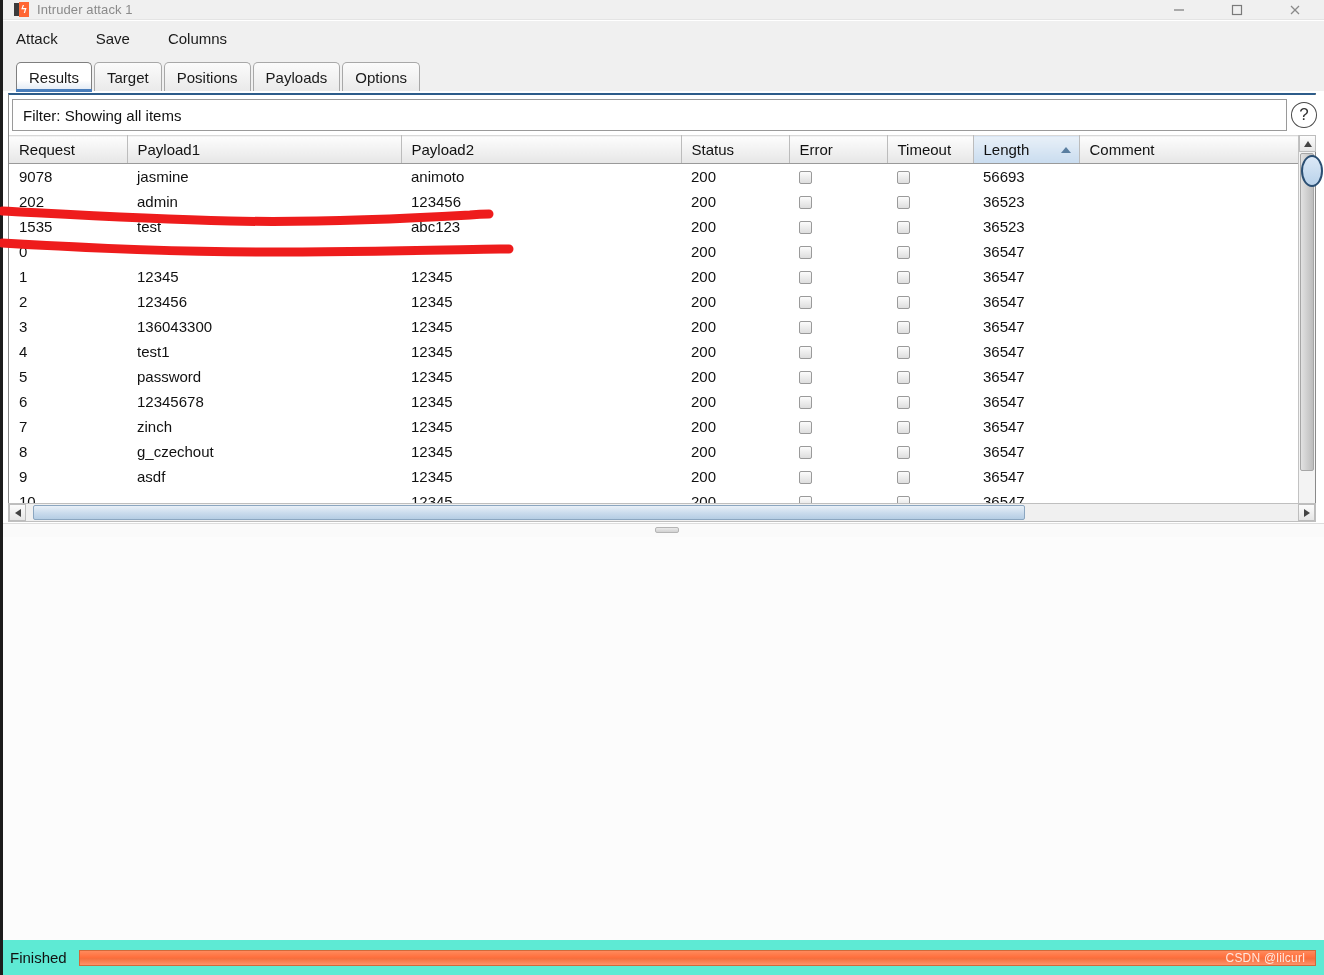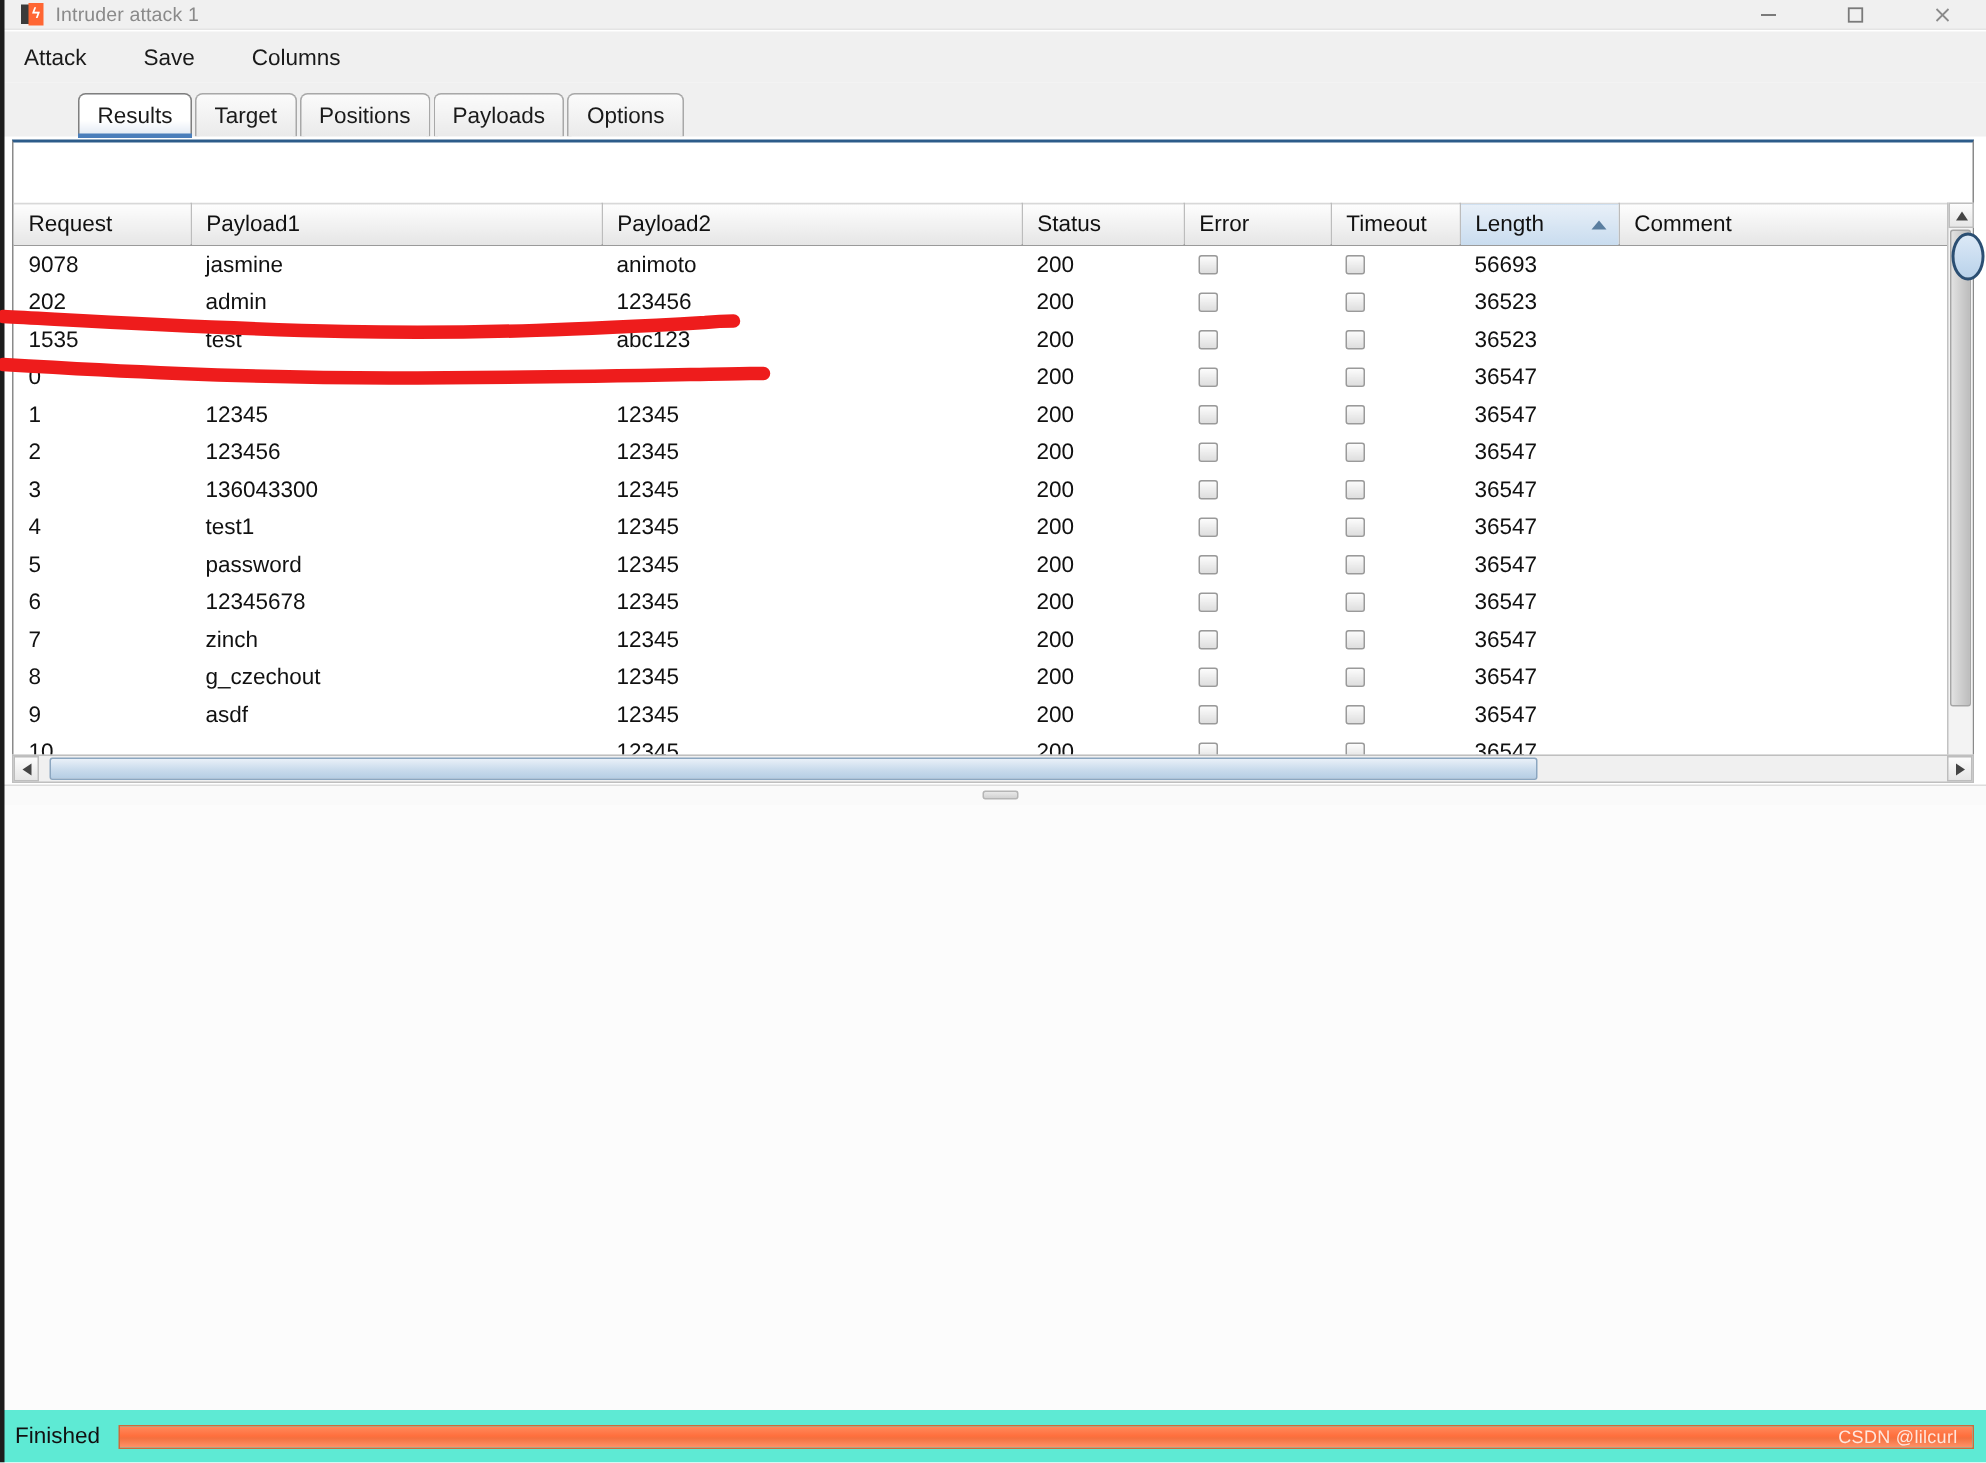--- a/index.html
+++ b/index.html
@@ -120,21 +120,20 @@
     justify-content: center;
     font-size: 15px;
     color: #1a1a1a;
     position: relative;
     cursor: default;
   }
   .tab.active {
     background: linear-gradient(to bottom, #ffffff 0%, #ffffff 62%, #dfe8f3 100%);
     border-color: #7f7f7f;
     z-index: 2;
-    margin-left: 36px;
   }
   .tab.active::after {
     content: "";
     position: absolute;
     left: -1px; right: -1px; bottom: -1px;
     height: 3px;
     background: #4a7ebb;
   }
 
   
@@ -468,20 +467,24 @@
   <div class="tabstrip">
     <div class="tab active">Results</div>
     <div class="tab">Target</div>
     <div class="tab">Positions</div>
     <div class="tab">Payloads</div>
     <div class="tab">Options</div>
   </div>
 
   <div class="results-panel">
 
+    <div class="filter-row">
+      <div class="filter-box">Filter: Showing all items</div>
+      <div class="help-btn">?</div>
+    </div>
 
     <div class="table-wrap">
       <table class="grid">
         <thead>
           <tr>
             <th style="width:118px">Request</th>
             <th style="width:274px">Payload1</th>
             <th style="width:280px">Payload2</th>
             <th style="width:108px">Status</th>
             <th style="width:98px">Error</th>

